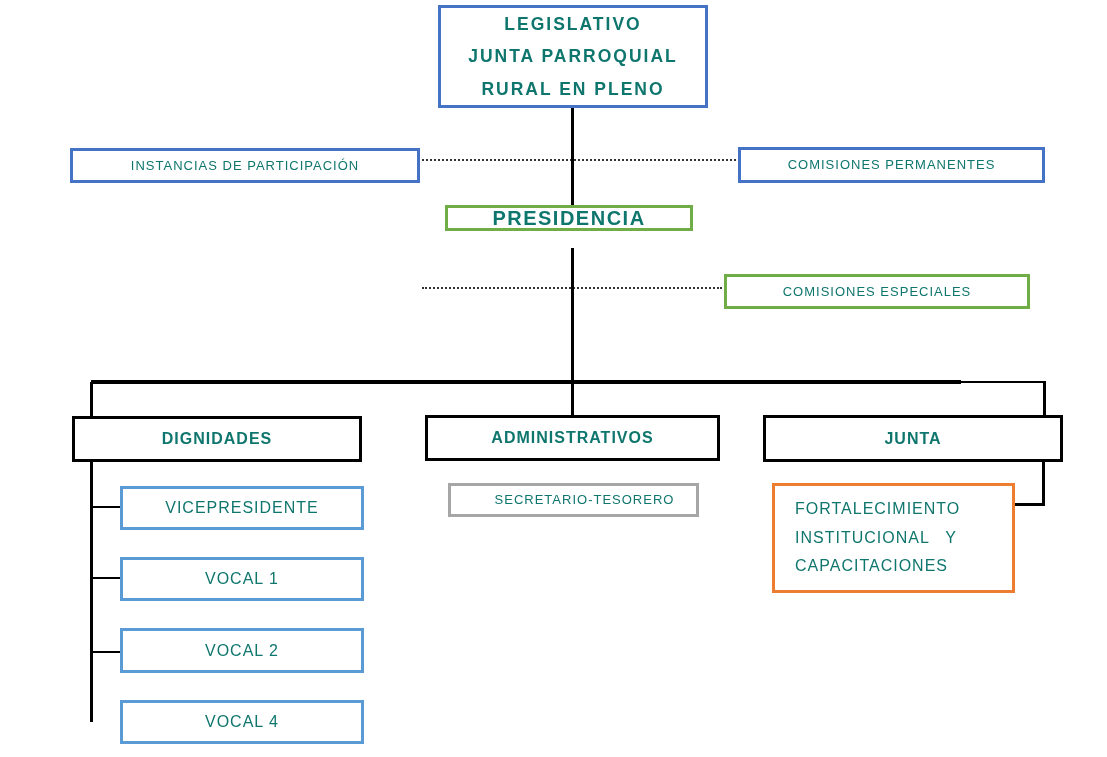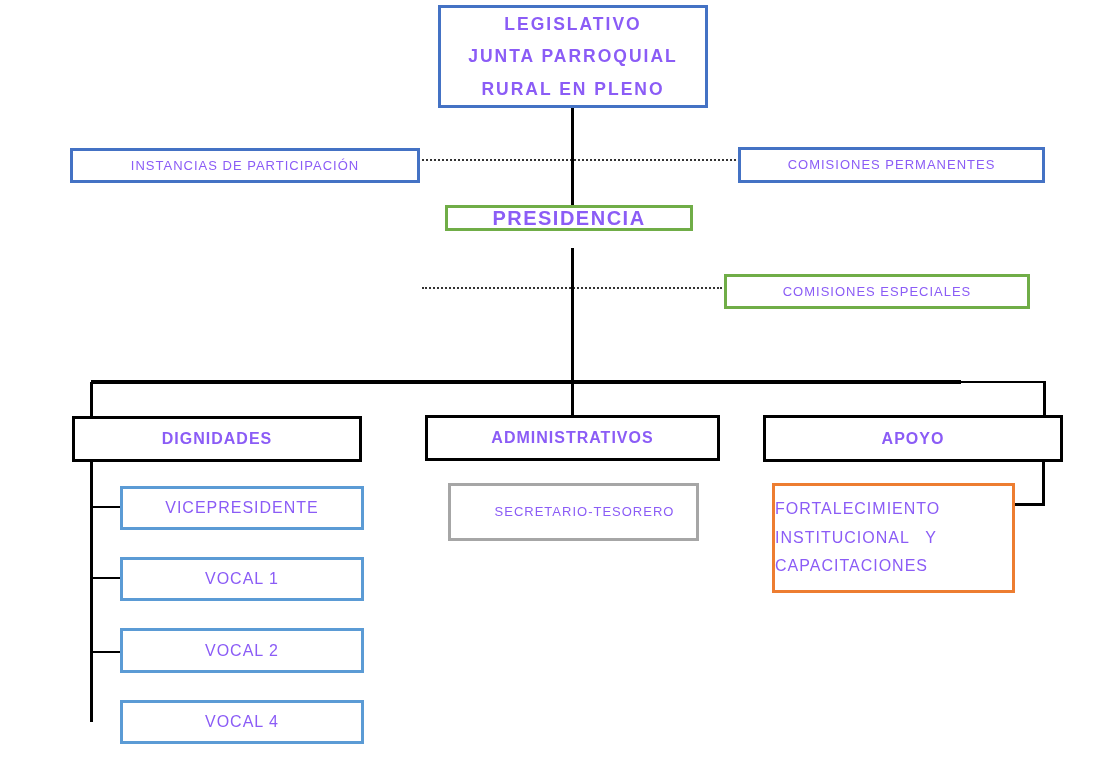--- a/index.html
+++ b/index.html
@@ -1,39 +1,39 @@
 <!DOCTYPE html>
 <html style="--blue: #4472C4; --green: #70AD47; --lightblue: #5B9BD5; --gray: #A6A6A6; --orange: #ED7D31; --line: #000000; --dot: #333333;"><head>
 <meta charset="utf-8">
 <style>
   html,body{margin:0;padding:0;background:#ffffff;}
   .canvas{
     position:relative;width:1107px;height:757px;background:#ffffff;
-    font-family:"Liberation Sans",sans-serif;color:#8b5cf6;overflow:hidden;
+    font-family:"Liberation Sans",sans-serif;color:#0f766e;overflow:hidden;
   }
   .box{
     position:absolute;box-sizing:border-box;background:#ffffff;
     display:flex;align-items:center;justify-content:center;
     text-align:center;letter-spacing:1px;line-height:1.5;z-index:2;
   }
   .line{position:absolute;background:var(--line,#000);z-index:1;}
   .dotted{position:absolute;height:0;border-top:2px dotted var(--dot,#333333);z-index:0;}
   .b-blue{border:3px solid var(--blue,#4472C4);}
   .b-green{border:3px solid var(--green,#70AD47);}
   .b-black{border:3px solid #000000;}
   .b-lightblue{border:3px solid var(--lightblue,#5B9BD5);}
   .b-gray{border:3px solid var(--gray,#A6A6A6);}
   .b-orange{border:3px solid var(--orange,#ED7D31);}
   .bold{font-weight:bold;}
   .pre{white-space:pre-wrap;}
   .fs15{font-size:13px;}
   .fs16{font-size:16px;}
   .fs17{font-size:17.5px;letter-spacing:2px;line-height:1.85;}
   .fs20{font-size:20px;letter-spacing:1.5px;}
-  .left-text{justify-content:flex-start;text-align:left;line-height:1.8;}
+  .left-text{justify-content:flex-start;text-align:left;padding-left:20px;line-height:1.8;}
 </style>
 </head>
 <body>
 
 <div class="canvas">
 
   <div class="dotted" style="left:422px;top:159px;width:314px;"></div>
   <div class="dotted" style="left:422px;top:287px;width:300px;"></div>
 
   <div class="line" style="left:571px;top:107px;width:3px;height:99px;"></div>
@@ -75,40 +75,40 @@
 
   <div class="box b-green fs15" style="left:724px;top:274px;width:306px;height:35px;">
     <span>COMISIONES ESPECIALES</span>
   </div>
 
   <div class="box b-black bold fs16" style="left:425px;top:415px;width:295px;height:46px;">
     <span>ADMINISTRATIVOS</span>
   </div>
 
   <div class="box b-black bold fs16" style="left:763px;top:415px;width:300px;height:47px;">
-    <span>APOYO</span>
+    <span>JUNTA</span>
   </div>
 
   <div class="box b-lightblue fs16" style="left:120px;top:486px;width:244px;height:44px;">
     <span>VICEPRESIDENTE</span>
   </div>
 
   <div class="box b-lightblue fs16" style="left:120px;top:557px;width:244px;height:44px;">
     <span>VOCAL 1</span>
   </div>
 
   <div class="box b-lightblue fs16" style="left:120px;top:628px;width:244px;height:45px;">
     <span>VOCAL 2</span>
   </div>
 
   <div class="box b-lightblue fs16" style="left:120px;top:700px;width:244px;height:44px;">
     <span>VOCAL 4</span>
   </div>
 
-  <div class="box b-gray fs15" style="left:448px;top:483px;width:251px;height:58px;padding-left:22px;">
+  <div class="box b-gray fs15" style="left:448px;top:483px;width:251px;height:34px;padding-left:22px;">
     <span>SECRETARIO-TESORERO</span>
   </div>
 
   <div class="box b-orange fs16 left-text" style="left:772px;top:483px;width:243px;height:110px;">
     <span class="pre">FORTALECIMIENTO
 INSTITUCIONAL   Y
 CAPACITACIONES</span>
   </div>
 
 </div>

